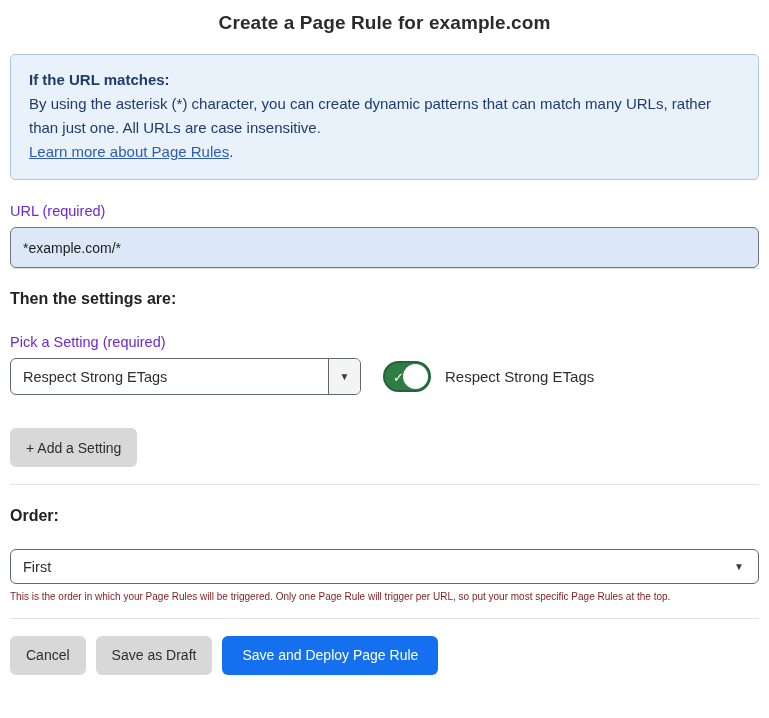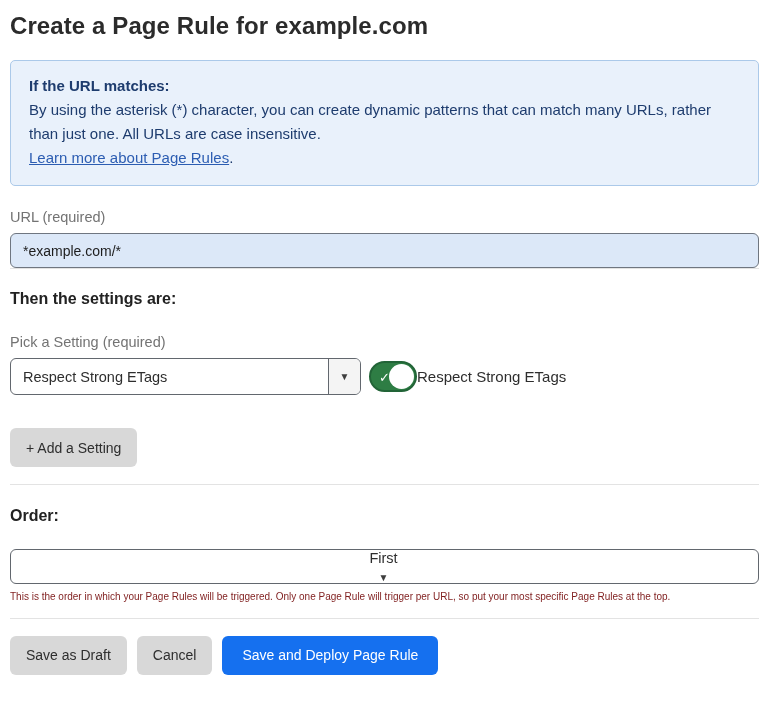--- a/index.html
+++ b/index.html
@@ -7,25 +7,26 @@
   body {
     width: 769px;
     height: 718px;
     font-family: "Liberation Sans", "DejaVu Sans", sans-serif;
     color: #2b2b2b;
     overflow: hidden;
   }
   .page { padding: 10px 10px 0 10px; }
 
   h1.page-title {
-    font-size: 24px;
+    font-size: 19px;
     font-weight: 700;
     color: #2b2b2b;
     letter-spacing: 0.1px;
     margin: 2px 0 20px 0;
+    text-align: center;
   }
 
   .info-box {
     background: #e9f1fb;
     border: 1px solid #abc9e9;
     border-radius: 5px;
     padding: 13px 18px 15px 18px;
     color: #1e3c6e;
     font-size: 15px;
     line-height: 1.6;
@@ -35,27 +36,27 @@
   .info-link-line a {
     color: #2c5db2;
     text-decoration: underline;
     cursor: pointer;
   }
   .info-link-line .period { color: #1e3c6e; }
 
   .field-label {
     display: block;
     font-size: 14.5px;
-    color: #737373;
+    color: #6d28d9;
     margin-bottom: 8px;
   }
 
   .url-input {
     width: 100%;
-    height: 35px;
+    height: 41px;
     background: #dce8f8;
     border: 1px solid #6f7680;
     border-radius: 6px;
     padding: 0 12px;
     font-family: "Liberation Sans", "DejaVu Sans", sans-serif;
     font-size: 14px;
     color: #1d1d1d;
     outline: none;
   }
 
@@ -72,20 +73,21 @@
     font-size: 16px;
     font-weight: 700;
     color: #222222;
   }
   .settings-heading { margin: 21px 0 26px 0; }
   .order-heading { margin: 22px 0 24px 0; }
 
   .setting-row {
     display: flex;
     align-items: center;
+    gap: 14px;
   }
 
   .custom-select {
     width: 351px;
     height: 37px;
     background: #ffffff;
     border: 1px solid #62676e;
     border-radius: 6px;
     display: flex;
     align-items: stretch;
@@ -169,21 +171,20 @@
     height: 35px;
     background: #ffffff;
     border: 1px solid #62676e;
     border-radius: 6px;
     display: flex;
     align-items: center;
     padding: 0 14px 0 12px;
     font-size: 14.5px;
     color: #2e2e2e;
     cursor: pointer;
-    flex-direction: column;
   }
   .order-select .select-value { flex: 1; }
   .order-select .select-arrow { color: #3d3d3d; font-size: 10px; }
 
   .help-text {
     margin-top: 6px;
     font-size: 10px;
     line-height: 1.45;
     color: #7f1d1d;
     margin-bottom: 13px;
@@ -242,18 +243,18 @@
   <div class="order-select">
     <span class="select-value">First</span>
     <span class="select-arrow">▼</span>
   </div>
 
   <p class="help-text">This is the order in which your Page Rules will be triggered. Only one Page Rule will trigger per URL, so put your most specific Page Rules at the top.</p>
 
   <hr class="divider divider-3">
 
   <div class="footer-buttons">
+    <button class="btn btn-gray">Cancel</button>
     <button class="btn btn-gray">Save as Draft</button>
-    <button class="btn btn-gray">Cancel</button>
     <button class="btn btn-blue">Save and Deploy Page Rule</button>
   </div>
 
 </div>
 
 </body></html>

